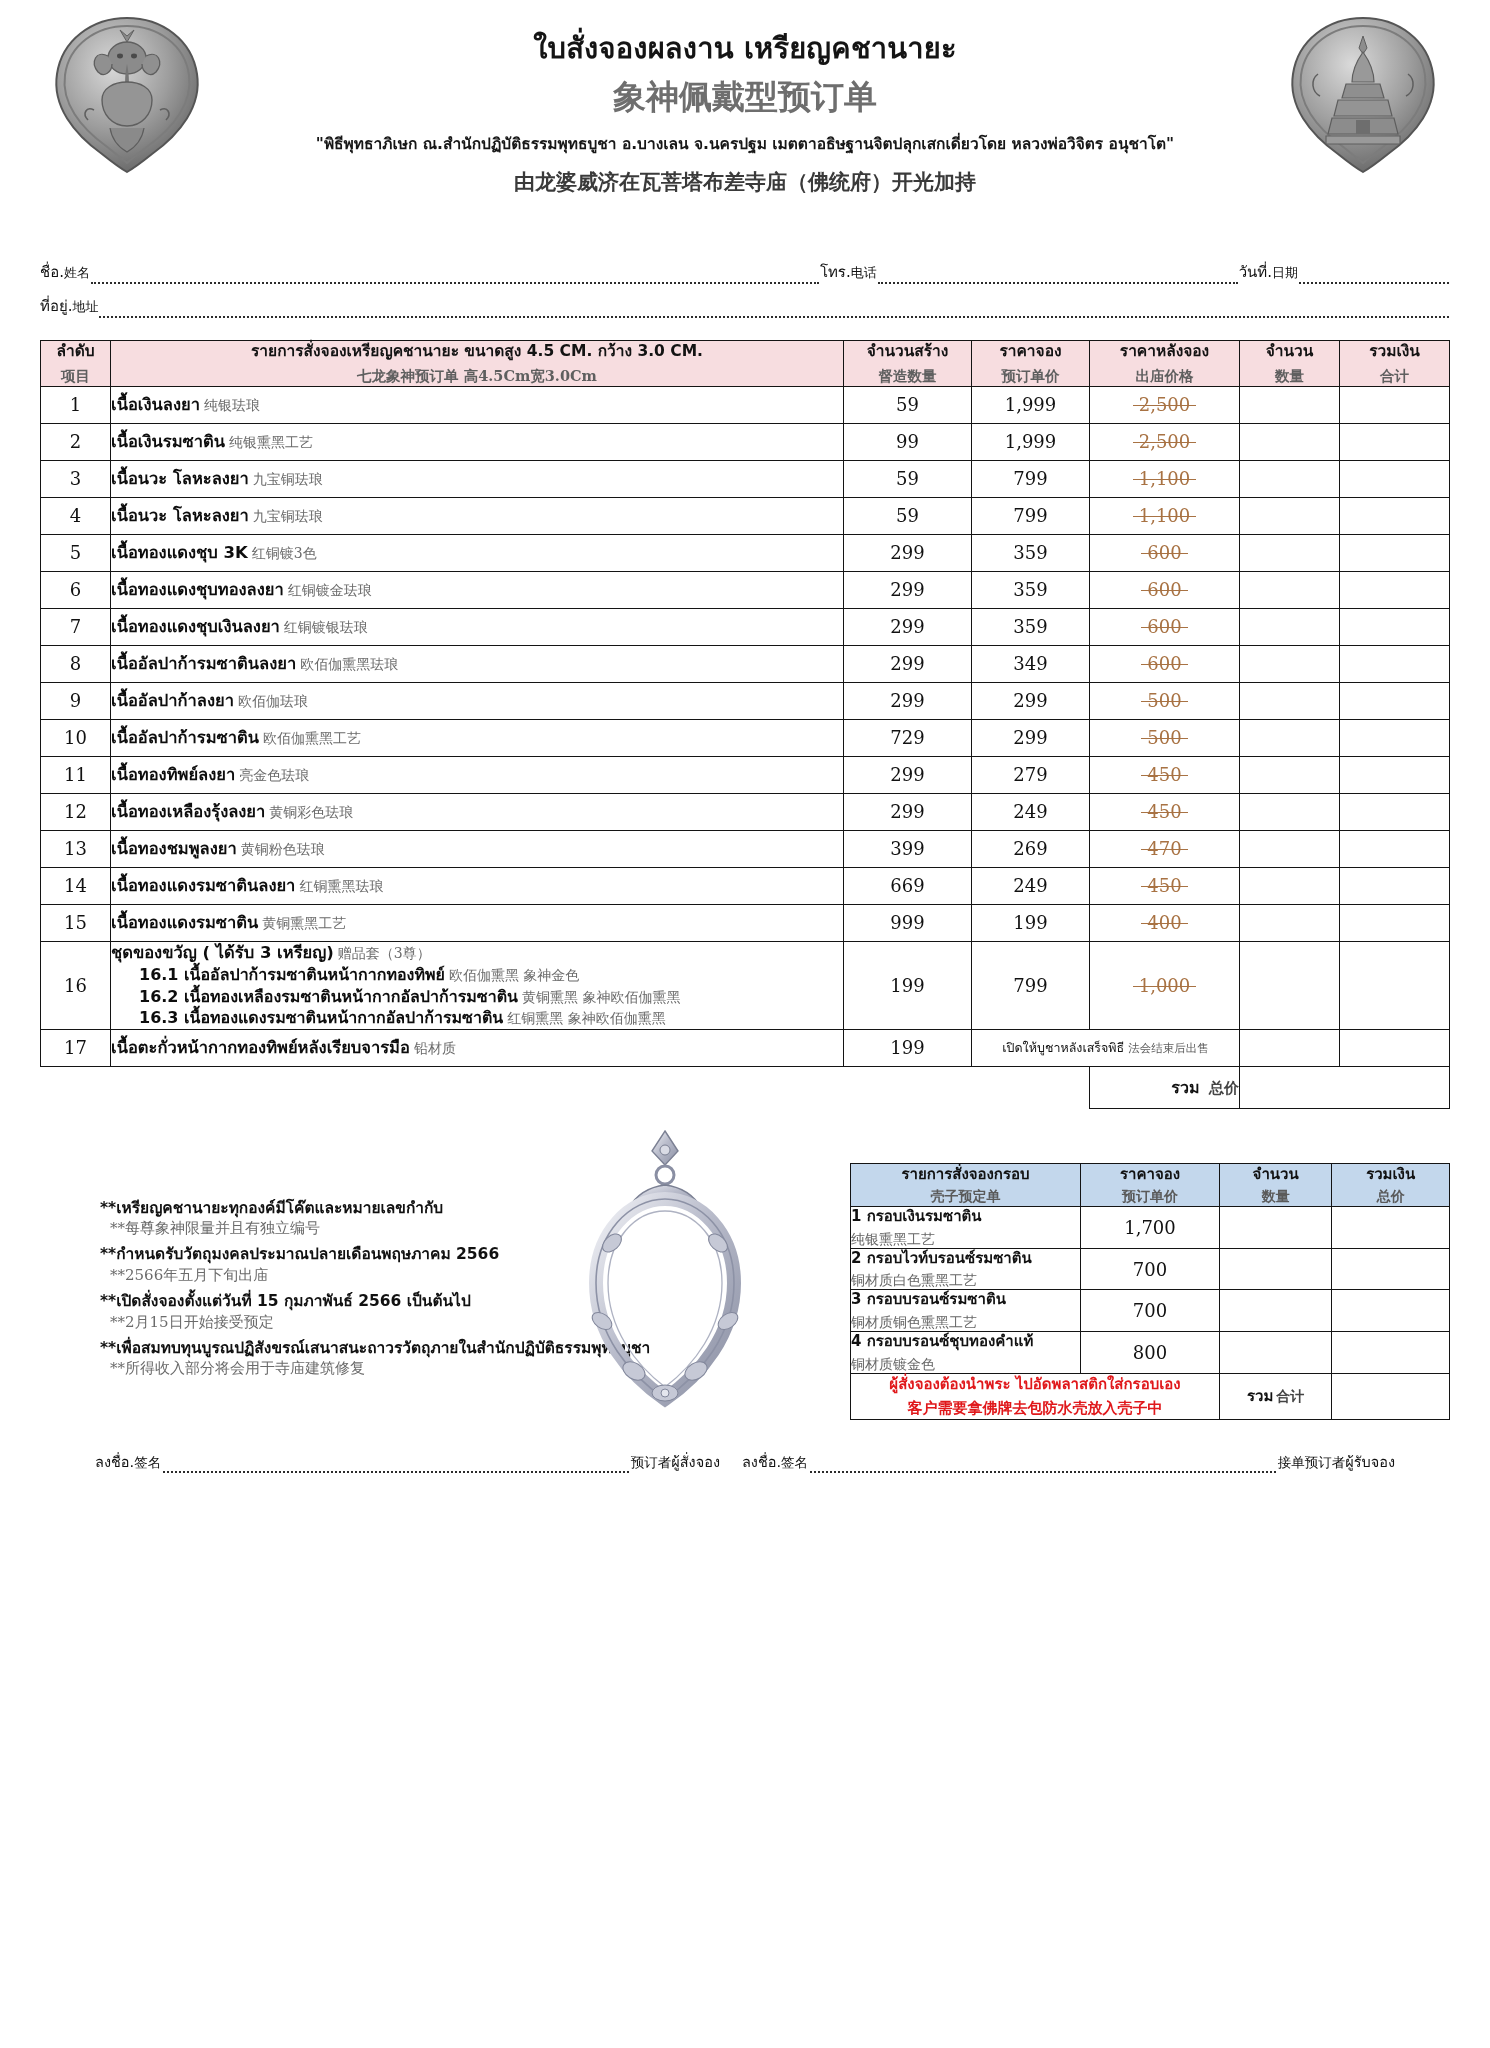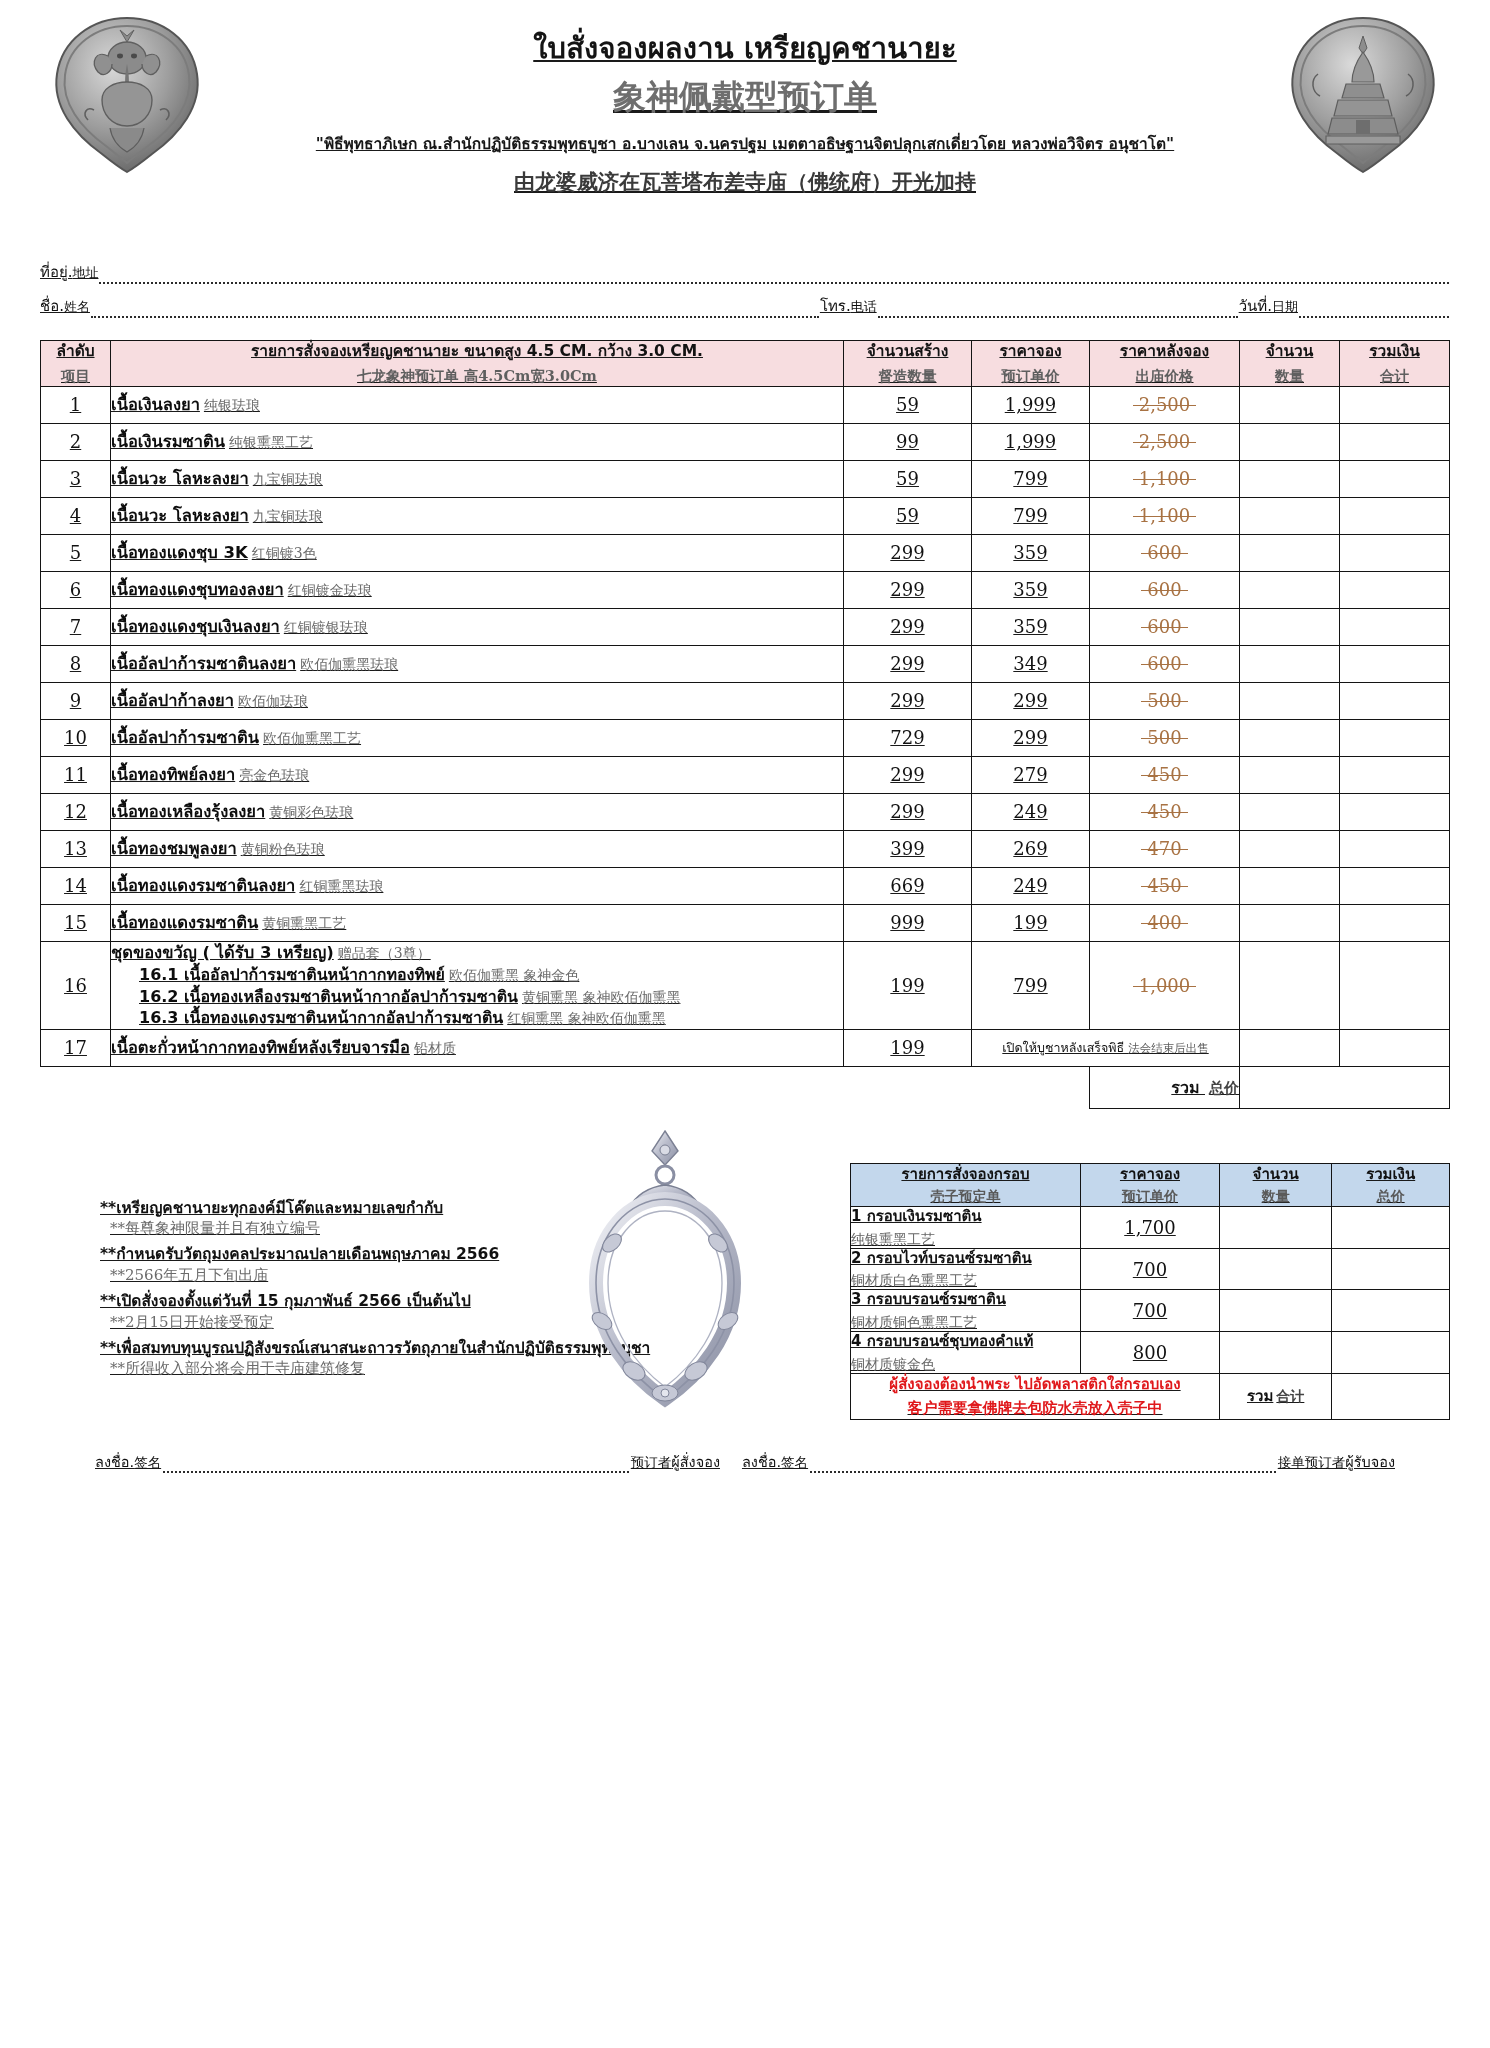--- a/index.html
+++ b/index.html
@@ -5,21 +5,21 @@
   * { box-sizing: border-box; }
   html, body { margin:0; padding:0; }
   body {
     width:1490px; height:2048px;
     background:#ffffff;
     font-family:"Liberation Sans","DejaVu Sans",sans-serif;
     color:#1a1a1a;
     position:relative;
     overflow:hidden;
   }
-  .page { position:relative; width:1490px; height:2048px; padding:0;text-decoration:underline; }
+  .page { position:relative; width:1490px; height:2048px; padding:0; }
 
   
   .header { position:relative; height:250px; }
   .emblem {
     position:absolute; top:14px; width:170px; height:160px;
   }
   .emblem.left { left:42px; }
   .emblem.right { right:42px; }
   .emblem svg { width:100%; height:100%; display:block; }
 
@@ -279,31 +279,31 @@
 
     <div class="title-block">
       <div class="title-th">ใบสั่งจองผลงาน เหรียญคชานายะ</div>
       <div class="title-cn">象神佩戴型预订单</div>
       <div class="subtitle-th">"พิธีพุทธาภิเษก ณ.สำนักปฏิบัติธรรมพุทธบูชา อ.บางเลน จ.นครปฐม เมตตาอธิษฐานจิตปลุกเสกเดี่ยวโดย หลวงพ่อวิจิตร อนุชาโต"</div>
       <div class="subtitle-cn">由龙婆威济在瓦菩塔布差寺庙（佛统府）开光加持</div>
     </div>
   </div>
 
   <div class="formline">
-    <span class="lbl"><span>ที่อยู่.</span><span class="cn">地址</span></span>
-    <span class="dots"></span>
-  </div>
-
-  <div class="formline">
     <span class="lbl"><span>ชื่อ.</span><span class="cn">姓名</span></span>
     <span class="dots"></span>
     <span class="lbl"><span>โทร.</span><span class="cn">电话</span></span>
     <span class="dots short"></span>
     <span class="lbl"><span>วันที่.</span><span class="cn">日期</span></span>
     <span class="dots short" style="flex:0 0 150px"></span>
+  </div>
+
+  <div class="formline">
+    <span class="lbl"><span>ที่อยู่.</span><span class="cn">地址</span></span>
+    <span class="dots"></span>
   </div>
 
   <div class="tablewrap">
     <table class="main">
       <colgroup>
         <col style="width:70px">
           <col>
           <col style="width:128px">
           <col style="width:118px">
         <col style="width:150px">

